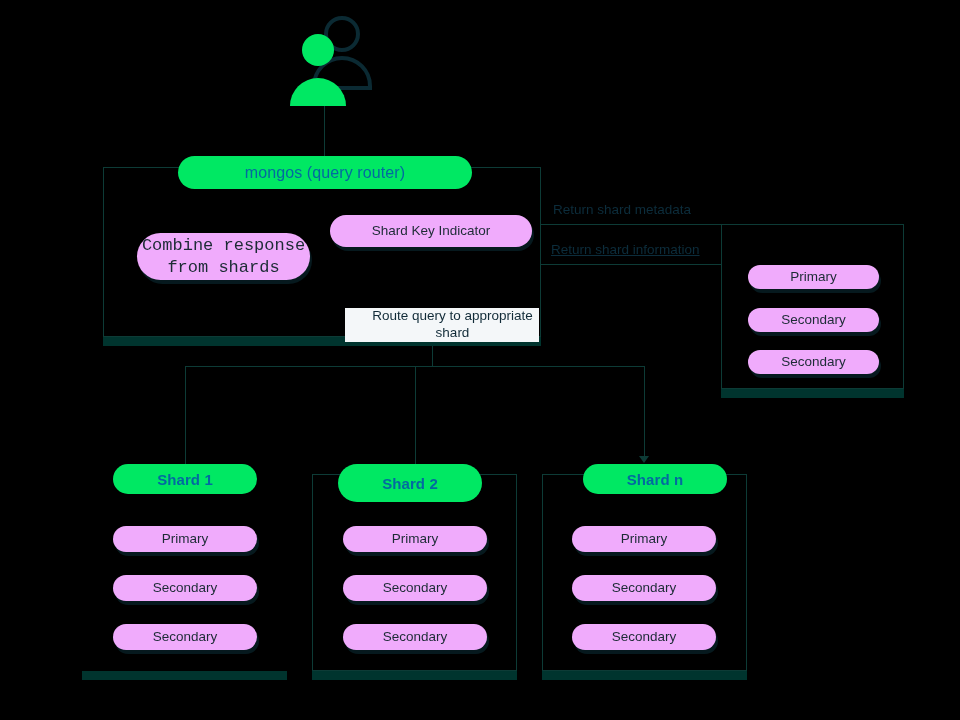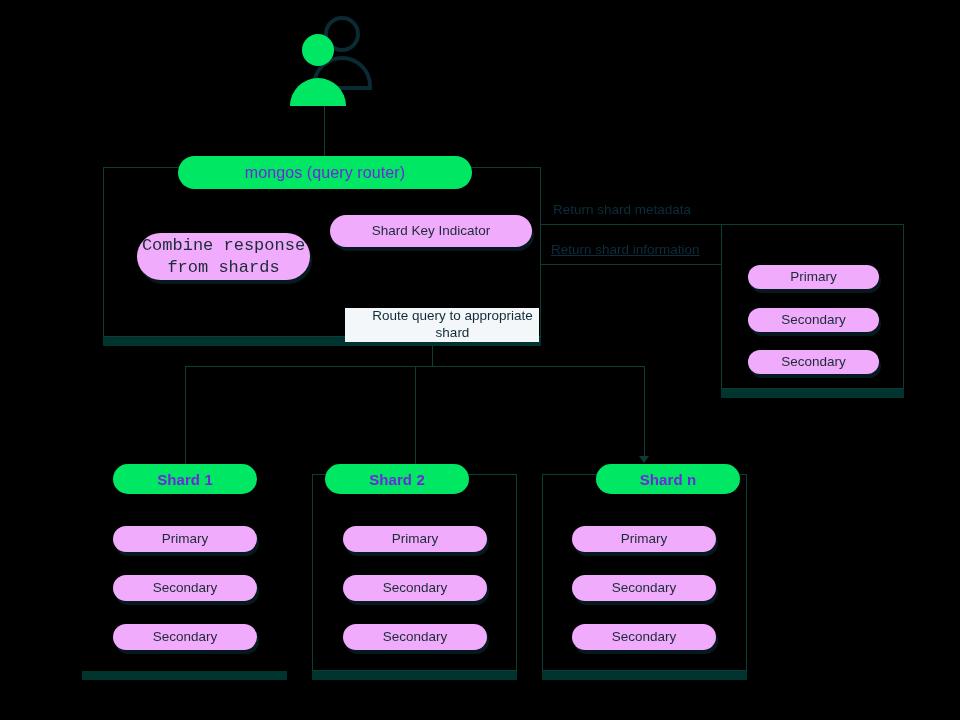--- a/index.html
+++ b/index.html
@@ -36,21 +36,21 @@
     position: absolute;
     background: #00342e;
   }
 
   
   .pill-green {
     position: absolute;
     box-sizing: border-box;
     background: #00e863;
     border-radius: 999px;
-    color: #6d28d9;
+    color: #0369a1;
     font-size: 15px;
     font-weight: 700;
     display: flex;
     align-items: center;
     justify-content: center;
     letter-spacing: .1px;
   }
   .pill-green.wide {
     font-size: 16px;
     font-weight: 400;
@@ -186,34 +186,34 @@
   </div>
   <div class="pill-white" style="left:113px; top:575px; width:144px; height:26px;">
     <span>Secondary</span>
   </div>
   <div class="pill-white" style="left:113px; top:624px; width:144px; height:26px;">
     <span>Secondary</span>
   </div>
 
   <div class="group-box" style="left:312px; top:474px; width:205px; height:197px;"></div>
   <div class="group-bar" style="left:312px; top:671px; width:205px; height:9px;"></div>
-  <div class="pill-green" style="left:325px; top:464px; width:144px; height:30px;">Shard 2</div>
+  <div class="pill-green" style="left:338px; top:464px; width:144px; height:38px;">Shard 2</div>
   <div class="pill-white" style="left:343px; top:526px; width:144px; height:26px;">
     <span>Primary</span>
   </div>
   <div class="pill-white" style="left:343px; top:575px; width:144px; height:26px;">
     <span>Secondary</span>
   </div>
   <div class="pill-white" style="left:343px; top:624px; width:144px; height:26px;">
     <span>Secondary</span>
   </div>
 
   <div class="group-box" style="left:542px; top:474px; width:205px; height:197px;"></div>
   <div class="group-bar" style="left:542px; top:671px; width:205px; height:9px;"></div>
-  <div class="pill-green" style="left:596px; top:464px; width:144px; height:30px;">Shard n</div>
+  <div class="pill-green" style="left:583px; top:464px; width:144px; height:30px;">Shard n</div>
   <div class="pill-white" style="left:572px; top:526px; width:144px; height:26px;">
     <span>Primary</span>
   </div>
   <div class="pill-white" style="left:572px; top:575px; width:144px; height:26px;">
     <span>Secondary</span>
   </div>
   <div class="pill-white" style="left:572px; top:624px; width:144px; height:26px;">
     <span>Secondary</span>
   </div>
 

